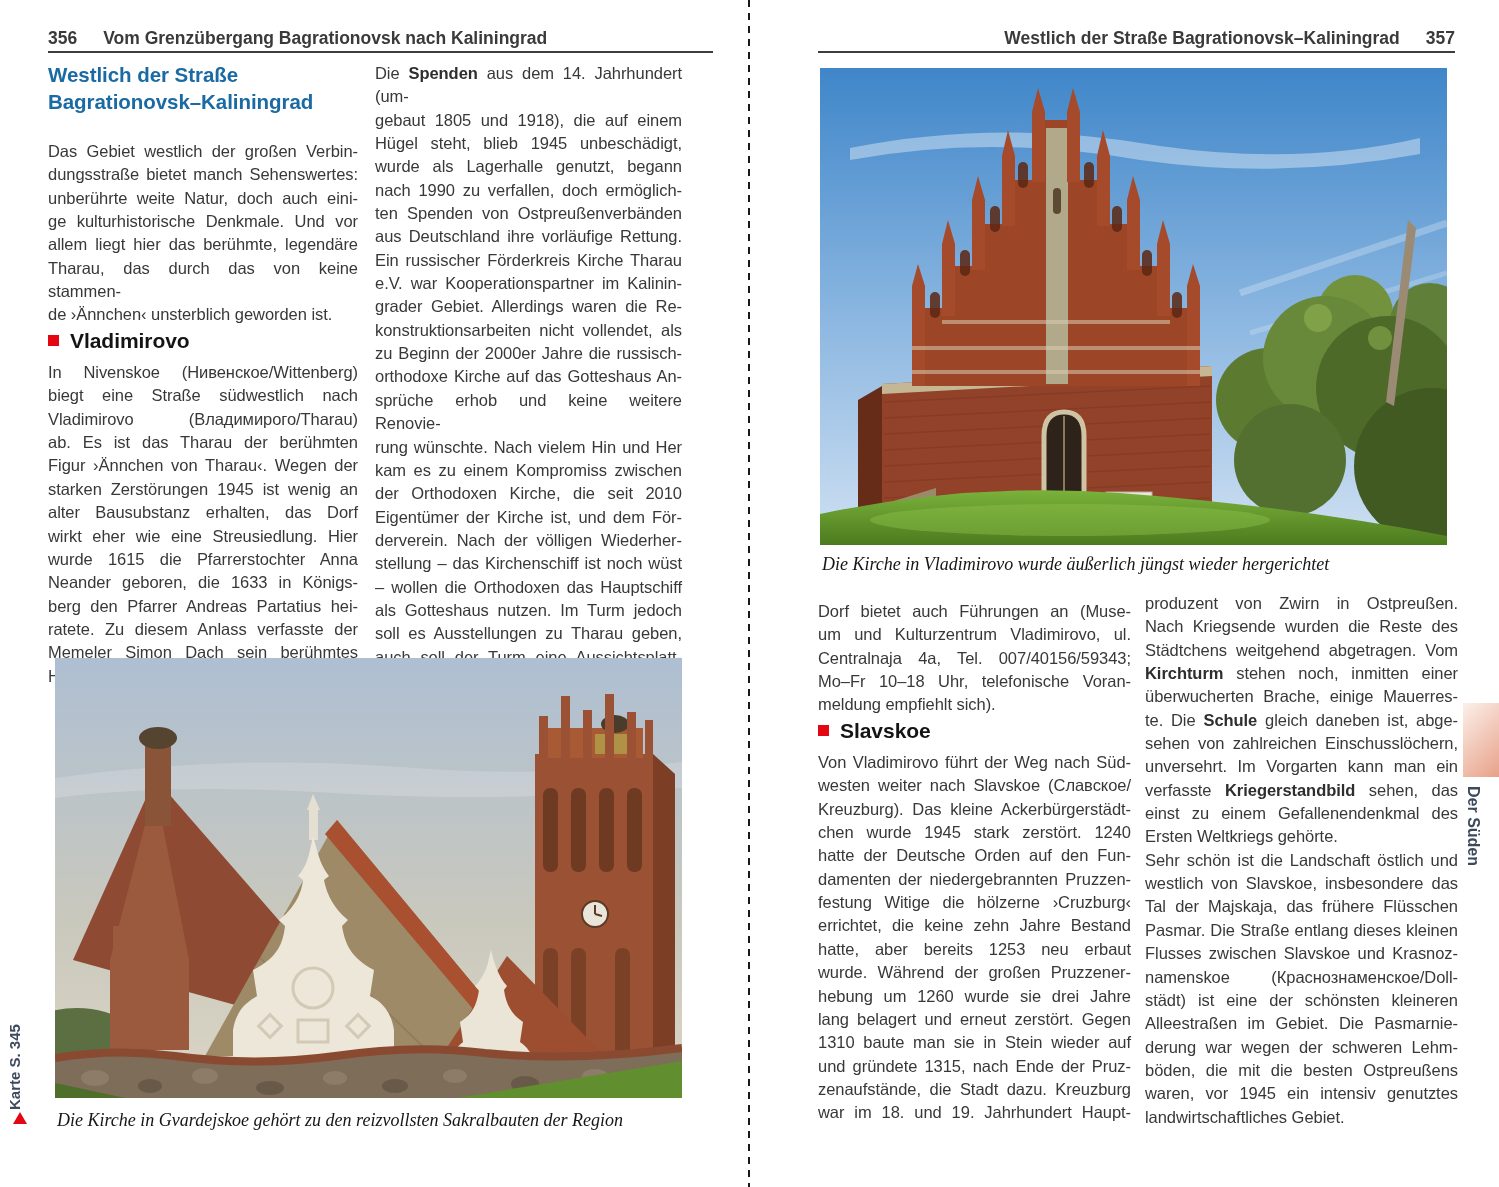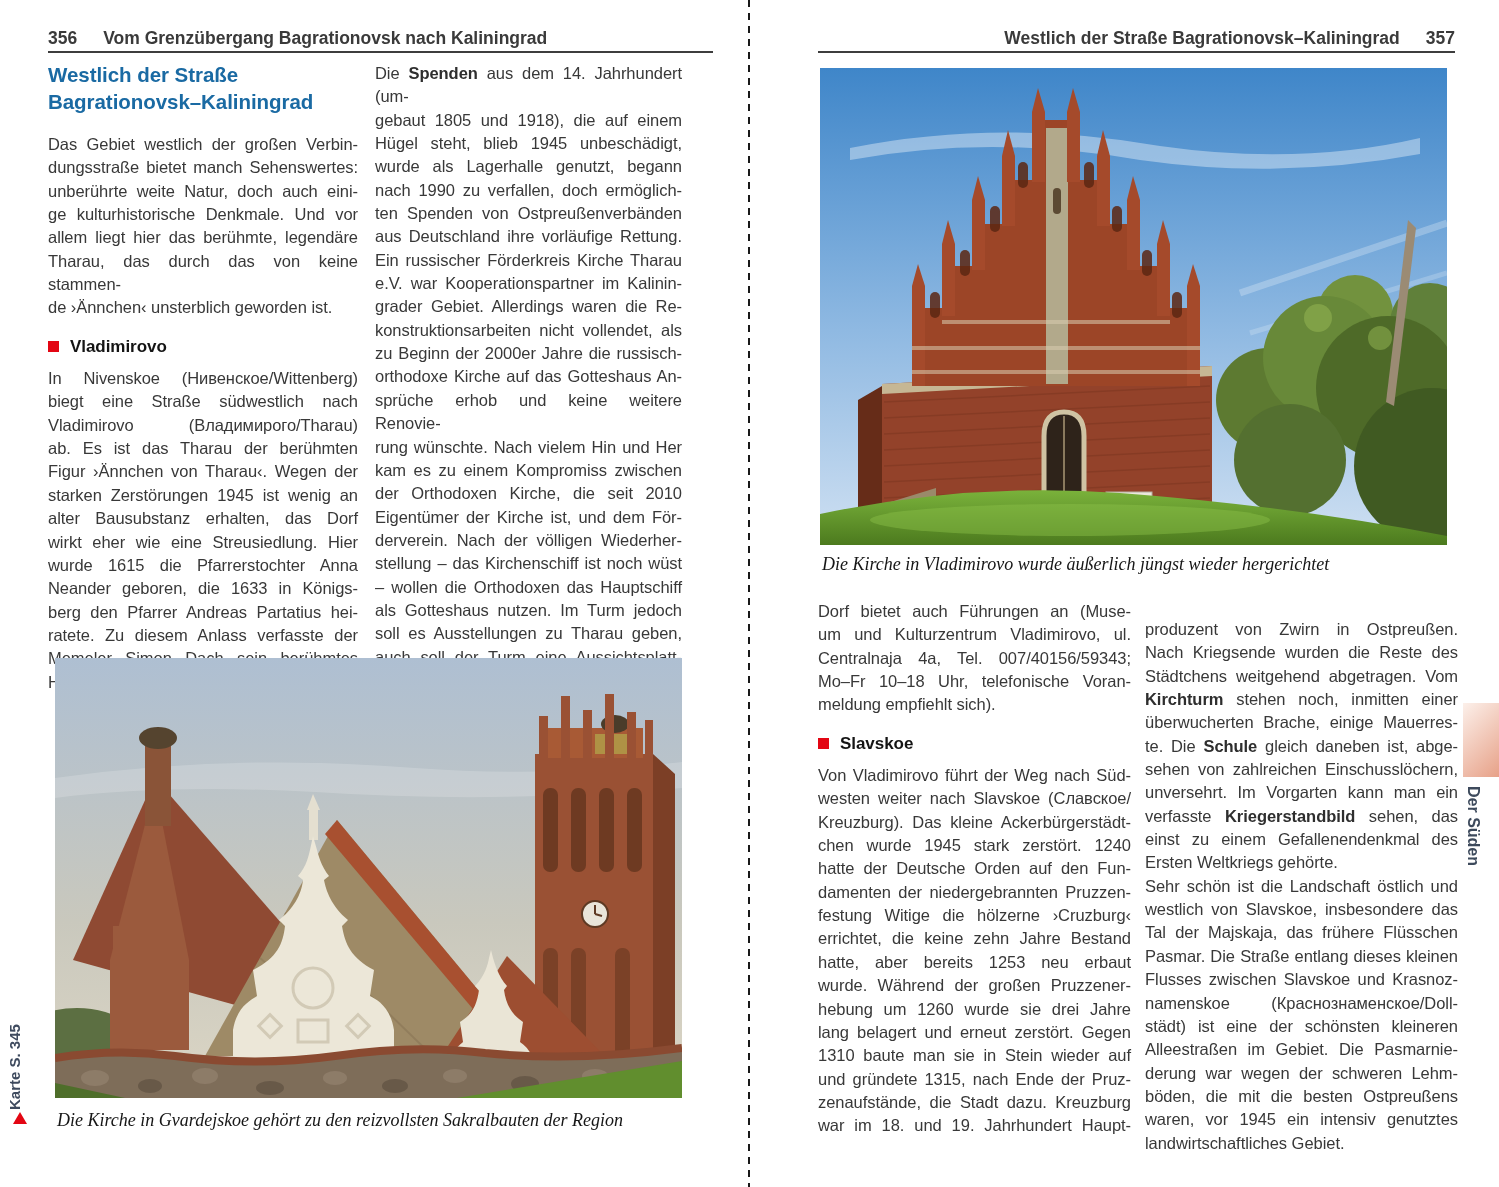--- a/index.html
+++ b/index.html
@@ -19,29 +19,29 @@
   .runhead-right .num{margin-left:26px;}
   .hrule{position:absolute;top:51px;height:2px;background:#3d3d3d;}
   .hrule-l{left:48px;width:665px;}
   .hrule-r{left:818px;width:637px;}
 
   
   .col{position:absolute;font-size:16.5px;line-height:23.35px;letter-spacing:-0.05px;color:#383838;}
   #lcol1{left:48px;top:62px;width:310px;}
   #lcol2{left:375px;top:62px;width:307px;}
   #rcol1{left:818px;top:600px;width:313px;}
-  #rcol2{left:1145px;top:618px;width:313px;}
-  .col-title{color:#1a6aa3;font-weight:700;font-size:20.5px;line-height:26.5px;margin-bottom:18px;}
+  #rcol2{left:1145px;top:592px;width:313px;}
+  .col-title{color:#1a6aa3;font-weight:700;font-size:20.5px;line-height:26.5px;margin-bottom:25px;}
   .para{margin:0;}
   .para + .para{margin-top:13px;}
   .para.flush{margin-top:0;}
   .line{text-align:justify;text-align-last:justify;}
   .line.end{text-align-last:left;}
   .b{font-weight:700;color:#2e2e2e;}
-  .heading{margin-top:15px;margin-bottom:9px;font-weight:700;font-size:17px;color:#141414;
+  .heading{margin-top:2px;margin-bottom:9px;font-weight:700;font-size:21px;color:#141414;
            display:flex;align-items:center;}
   .sq{width:11px;height:11px;background:#e30613;margin-right:11px;flex:none;}
 
   
   .photo{position:absolute;overflow:hidden;}
   .photo svg{display:block;}
   #photo-left{left:55px;top:658px;width:627px;height:440px;}
   #photo-right{left:820px;top:68px;width:627px;height:477px;}
   .caption{position:absolute;font-family:"Liberation Serif",serif;font-style:italic;
            font-size:18px;color:#161616;}

